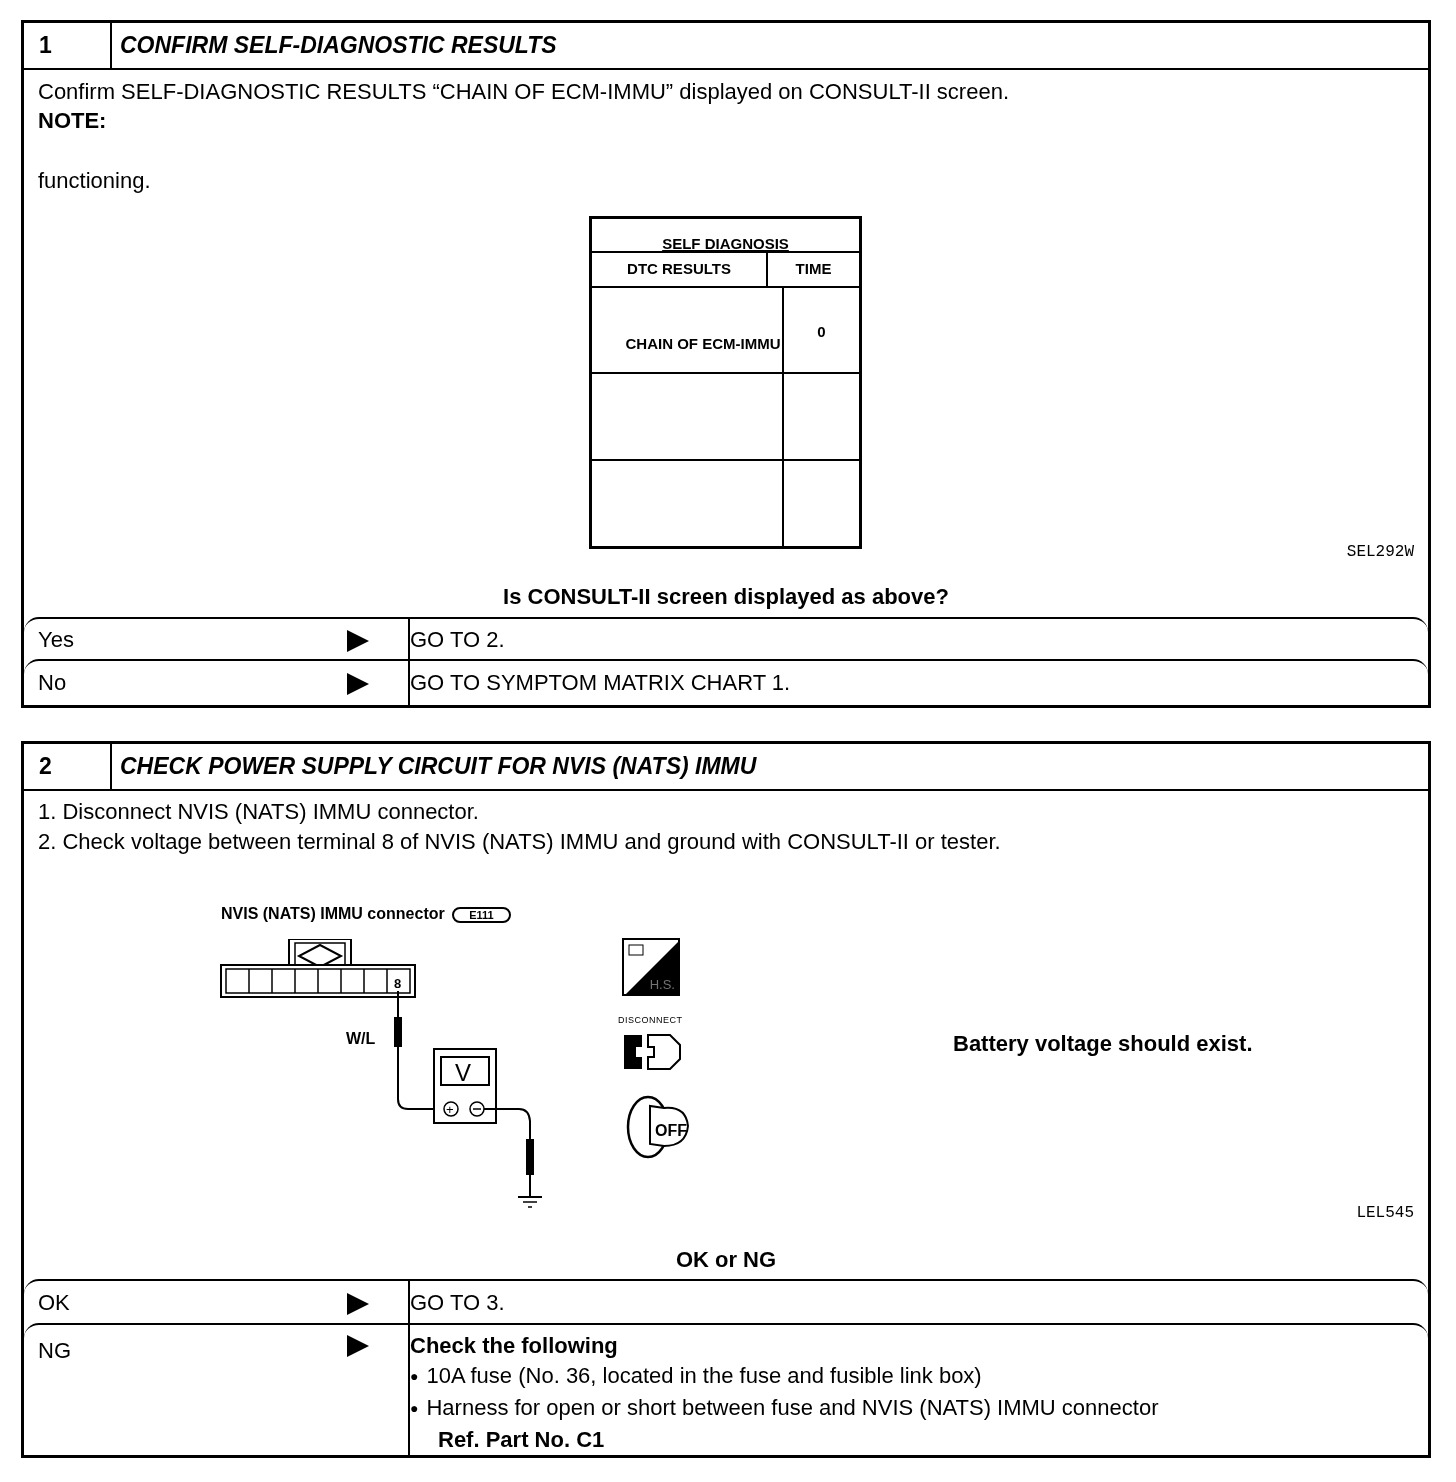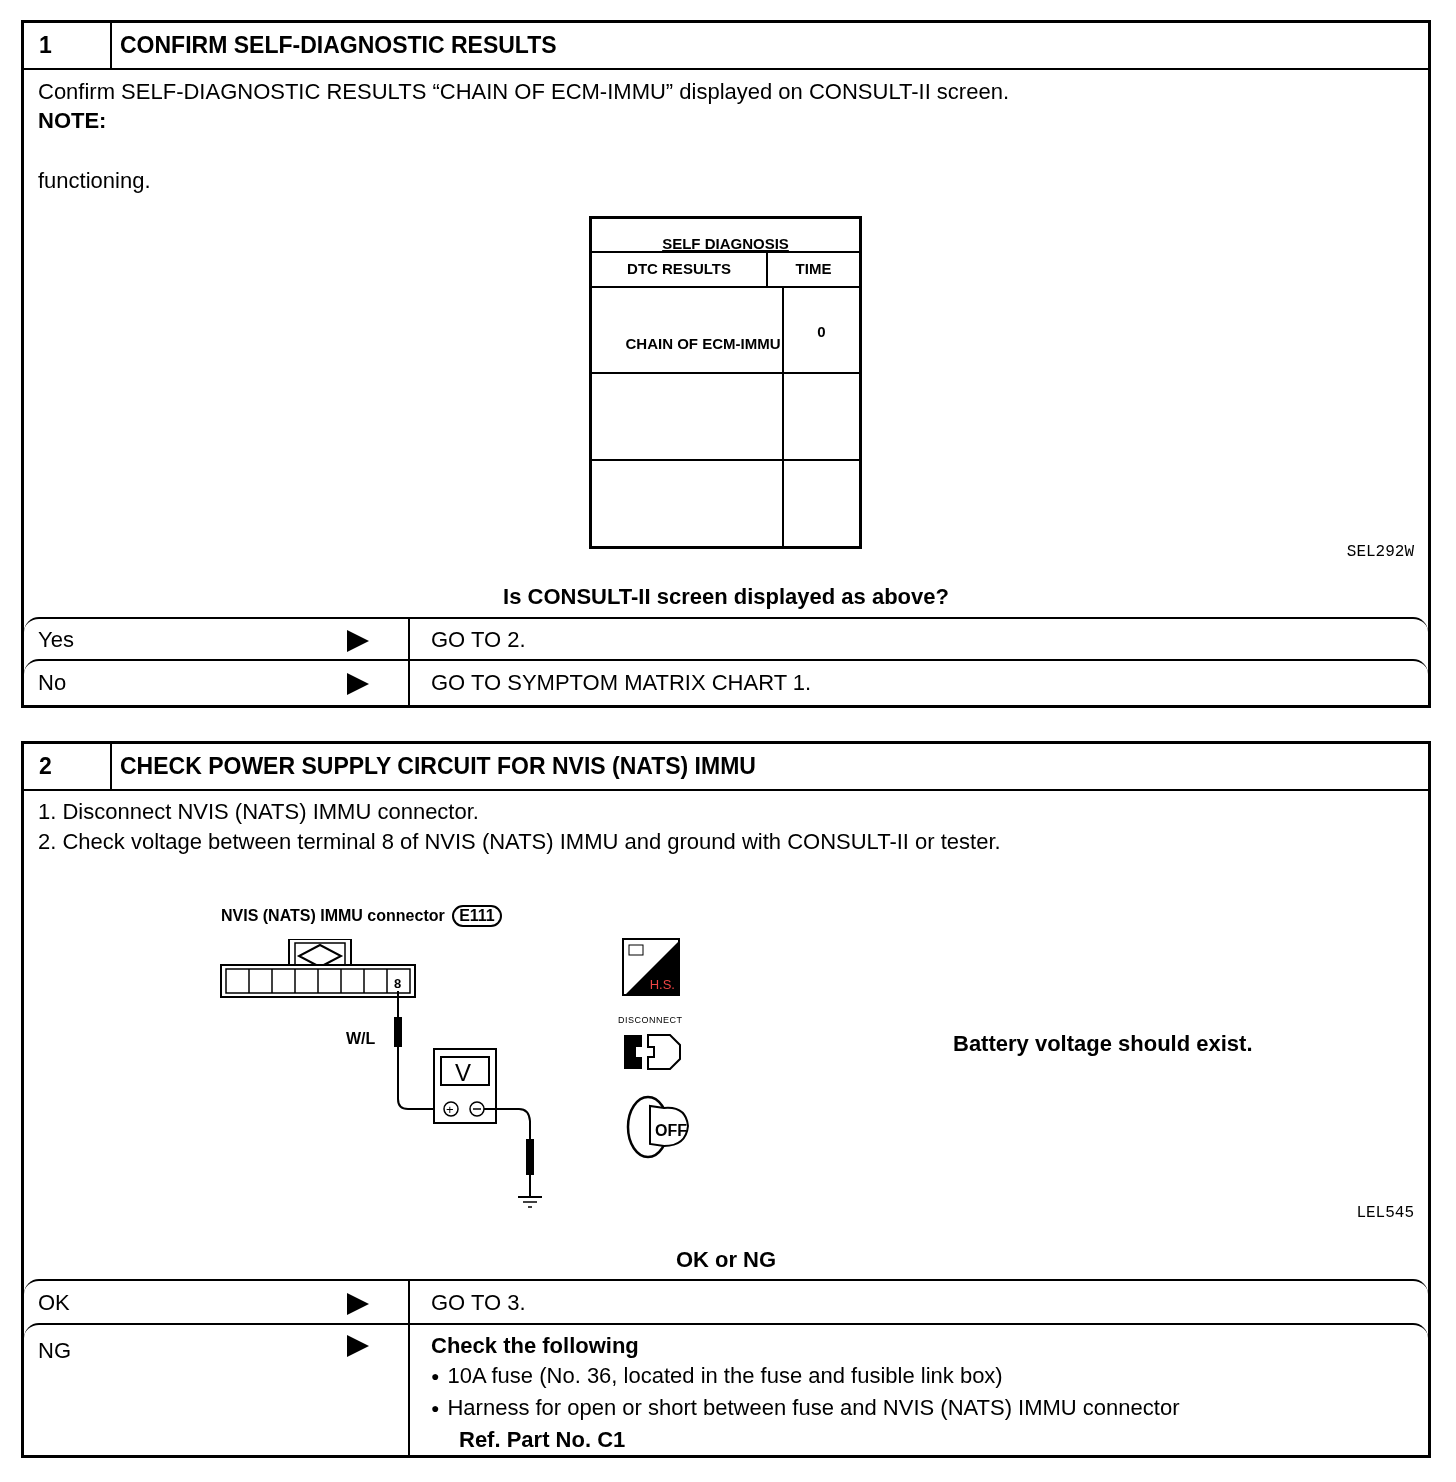--- a/index.html
+++ b/index.html
@@ -2,29 +2,29 @@
 <html><head>
 <meta charset="utf-8">
 <style>
   html, body { margin: 0; padding: 0; background: #ffffff; }
   body { width: 1456px; height: 1482px; position: relative; font-family: "Liberation Sans", sans-serif; color: #000; }
   .block { position: absolute; left: 21px; width: 1410px; border: 3px solid #000; box-sizing: border-box; background: #fff; }
   #block1 { top: 20px; height: 688px; }
   #block2 { top: 741px; height: 717px; }
   .hdr { position: absolute; left: 0; top: 0; right: 0; height: 45px; border-bottom: 2px solid #000; }
   .hdr .num { position: absolute; left: 0; top: 0; width: 88px; height: 45px; border-right: 2px solid #000; font-weight: bold; font-size: 23px; line-height: 45px; padding-left: 15px; box-sizing: border-box; }
-  .hdr .title { position: absolute; left: 96px; top: 0; height: 43px; line-height: 45px; font-weight: bold; font-size: 23px; }
+  .hdr .title { position: absolute; left: 96px; top: 0; height: 43px; line-height: 45px; font-weight: bold; font-size: 23px; font-style: italic; }
   .txt { position: absolute; font-size: 22px; line-height: 30px; white-space: nowrap; }
   .bold { font-weight: bold; }
   .center-q { position: absolute; left: 0; right: 0; text-align: center; font-weight: bold; font-size: 22px; }
   .figid { position: absolute; font-size: 16px; font-family: Liberation Mono, monospace; }
   .row { position: absolute; left: 0; right: 0; border-top: 2px solid #000; border-radius: 15px; }
   .row .lbl { position: absolute; left: 14px; font-size: 22px; }
   .row .arrow { position: absolute; left: 323px; width: 0; height: 0; border-top: 11px solid transparent; border-bottom: 11px solid transparent; border-left: 22px solid #000; }
-  .row .act { position: absolute; left: 384px; top: 0; bottom: 0; border-left: 2px solid #000; padding-left: 21px; font-size: 22px; }
+  .row .act { position: absolute; left: 384px; top: 0; bottom: 0; border-left: 2px solid #000; padding-left: 0; font-size: 22px; }
   
   .sd { position: absolute; left: 565px; top: 193px; width: 273px; height: 333px; border: 3px solid #000; box-sizing: border-box; font-weight: bold; font-size: 15px; }
   .sd .c { position: absolute; text-align: center; }
   .sd .hline { position: absolute; left: 0; right: 0; border-top: 2px solid #000; }
   .sd .vline { position: absolute; border-left: 2px solid #000; }
   .bullet::before { content: "●"; font-size: 14px; margin-right: 8px; position: relative; top: -2px; }
 </style>
 </head>
 <body>
 
@@ -71,21 +71,21 @@
   <div class="hdr">
     <div class="num">2</div>
     <div class="title">CHECK POWER SUPPLY CIRCUIT FOR NVIS (NATS) IMMU</div>
   </div>
 
   <div class="txt" style="left:14px; top:53px;">1.  Disconnect NVIS (NATS) IMMU connector.</div>
   <div class="txt" style="left:14px; top:83px;">2.  Check voltage between terminal 8 of NVIS (NATS) IMMU and ground with CONSULT-II or tester.</div>
 
   <div style="position:absolute; left:197px; top:161px; font-weight:bold; font-size:16px; white-space:nowrap;">
     <span>NVIS (NATS) IMMU connector</span>
-    <span style="display:inline-block; border:2px solid #000; border-radius:12px; padding:0 5px; font-size:16px; margin-left:3px;">E111</span>
+    <span style="display:inline-block; border:2px solid #000; border-radius:12px; padding:0 15px; font-size:11px; margin-left:3px;">E111</span>
   </div>
 
   <svg style="position:absolute; left:195px; top:195px;" width="360" height="270">
 
     <rect x="70" y="0" width="62" height="32" fill="none" stroke="#000" stroke-width="2"></rect>
     <rect x="76" y="4" width="50" height="26" fill="none" stroke="#000" stroke-width="1.5"></rect>
     <polygon points="101,6 122,17 101,28 80,17" fill="none" stroke="#000" stroke-width="2"></polygon>
     <rect x="2" y="26" width="194" height="32" fill="#fff" stroke="#000" stroke-width="2"></rect>
     <rect x="7" y="30" width="184" height="24" fill="none" stroke="#000" stroke-width="1.5"></rect>
     <g stroke="#000" stroke-width="1.5">
@@ -117,21 +117,21 @@
     <line x1="299" y1="258" x2="323" y2="258" stroke="#000" stroke-width="2"></line>
     <line x1="304" y1="263" x2="318" y2="263" stroke="#000" stroke-width="1.5"></line>
     <line x1="309" y1="268" x2="313" y2="268" stroke="#000" stroke-width="1.5"></line>
   </svg>
 
   <div style="position:absolute; left:598px; top:194px; width:58px; height:58px; border:2px solid #000; box-sizing:border-box; overflow:hidden;">
     <svg width="56" height="56">
         <polygon points="56,0 56,56 0,56" fill="#000"></polygon>
         <rect x="5" y="5" width="14" height="10" fill="none" stroke="#000"></rect>
       </svg>
-    <span style="position:absolute; right:3px; bottom:2px; color:#ef4444; font-size:13px;">H.S.</span>
+    <span style="position:absolute; right:3px; bottom:2px; color:#737373; font-size:13px;">H.S.</span>
   </div>
   <div style="position:absolute; left:594px; top:271px; font-size:9px; letter-spacing:0.5px;">DISCONNECT</div>
   <svg style="position:absolute; left:596px; top:283px;" width="70" height="50">
     <path d="M4 8 L22 8 L22 20 L16 20 L16 30 L22 30 L22 42 L4 42 Z" fill="#000"></path>
     <path d="M28 8 L50 8 L60 18 L60 32 L50 42 L28 42 L28 30 L34 30 L34 20 L28 20 Z" fill="none" stroke="#000" stroke-width="2"></path>
   </svg>
   <svg style="position:absolute; left:600px; top:350px;" width="70" height="66">
     <ellipse cx="24" cy="33" rx="20" ry="30" fill="none" stroke="#000" stroke-width="2.5"></ellipse>
     <path d="M26 12 L26 50 L40 52 Q62 52 64 32 Q62 12 40 14 Z" fill="#fff" stroke="#000" stroke-width="2"></path>
     <text x="31" y="42" font-family="Liberation Sans, sans-serif" font-size="16" font-weight="bold">OFF</text>

